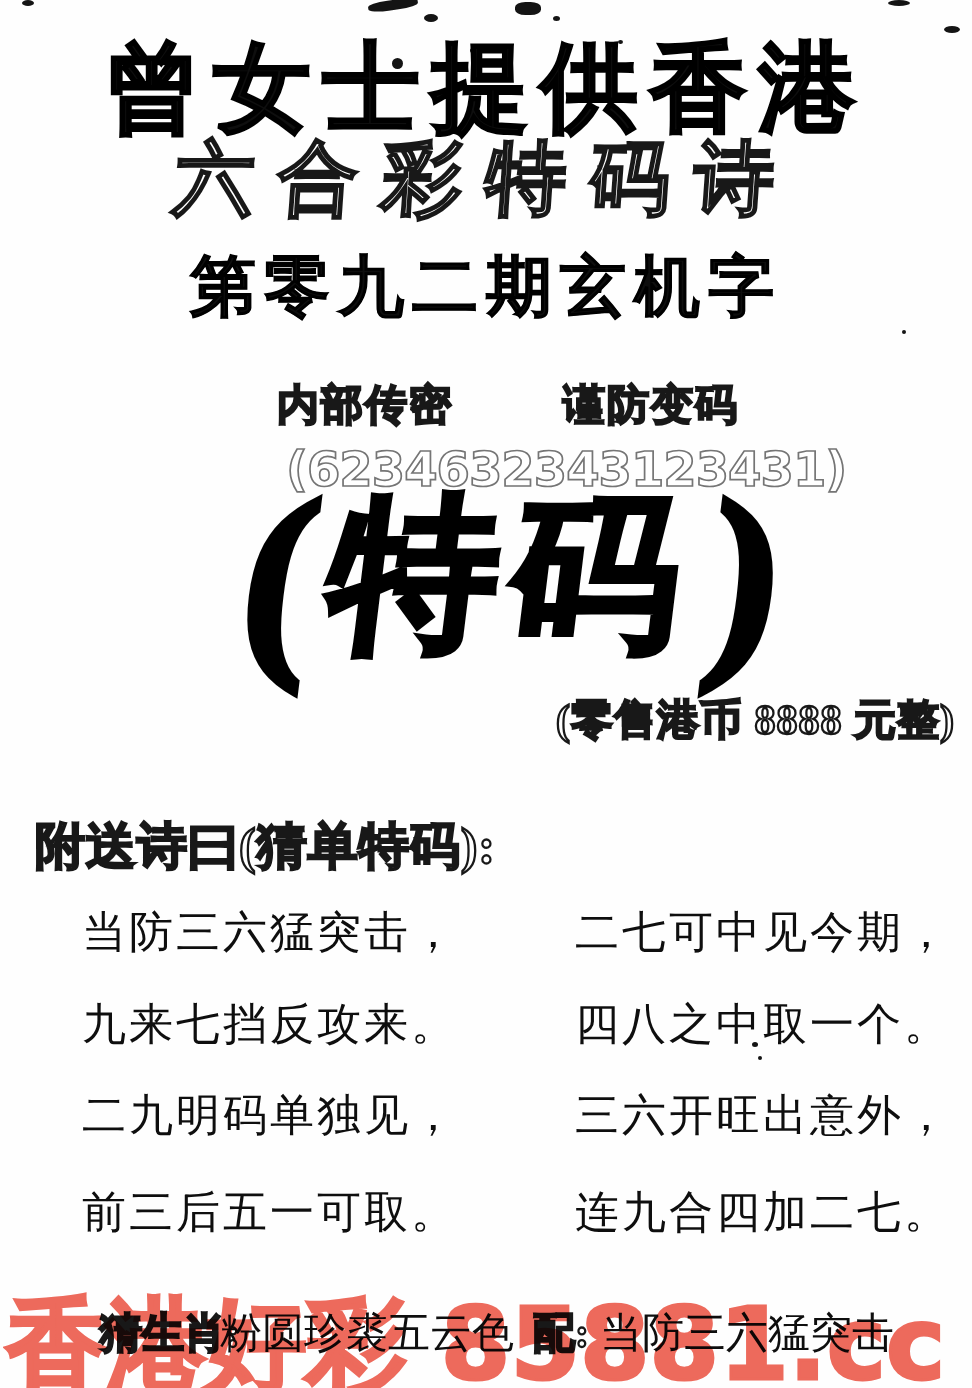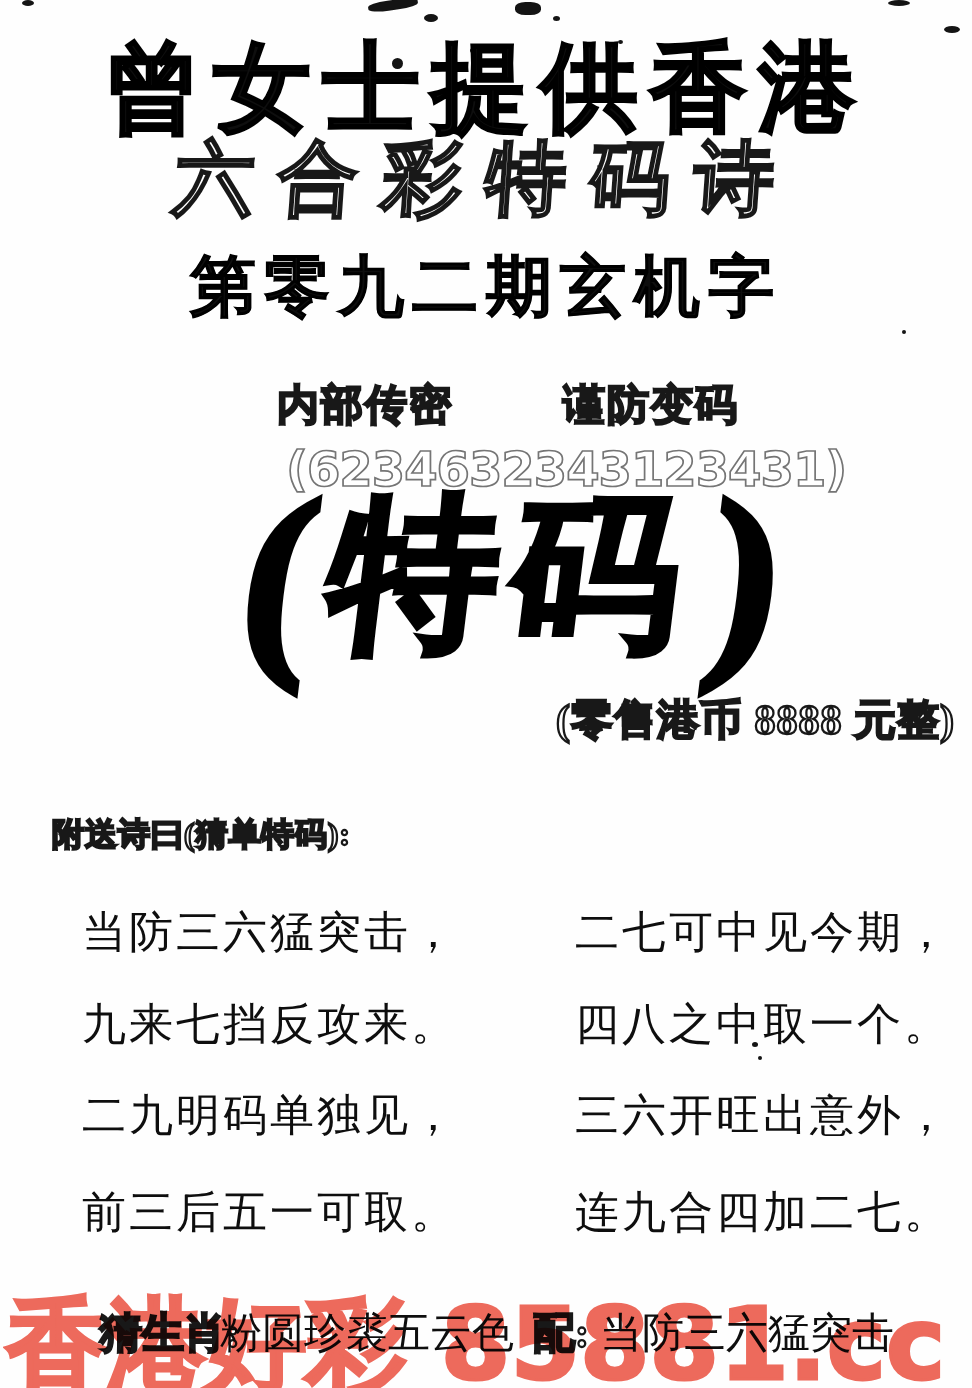--- a/index.html
+++ b/index.html
@@ -20,21 +20,21 @@
     left:286px;top:441px;font-family:"DejaVu Sans","Liberation Sans",sans-serif;
     font-weight:700;font-size:48px;letter-spacing:-1px;
   }
   .bigcode{
     left:245px;top:468px;display:flex;align-items:center;
     transform:skewX(-7deg);font-weight:900;color:#000;
   }
   .bigcode .paren{font-size:215px;line-height:1;-webkit-text-stroke:6px #000;}
   .bigcode .bigchars{font-size:168px;line-height:1.05;letter-spacing:14px;-webkit-text-stroke:5px #000;margin:0 14px;}
   .price{left:556px;top:692px;font-size:42px;font-weight:700;letter-spacing:1px;}
-  .poemhead{left:52px;top:813px;font-size:32px;font-weight:700;letter-spacing:1px;}
+  .poemhead{left:35px;top:813px;font-size:50px;font-weight:700;letter-spacing:1px;}
   .poem{font-size:44px;letter-spacing:3px;font-weight:500;}
   .colL{left:82px;}  .colR{left:575px;}
   .r1{top:903px;} .r2{top:995px;} .r3{top:1086px;} .r4{top:1183px;}
   .foot{top:1305px;font-size:42px;}
   .foot.hollow{font-weight:700;}
   .watermark{
     left:6px;top:1295px;font-size:100px;line-height:1;font-weight:900;
     font-family:"DejaVu Sans","Liberation Sans",sans-serif;
     letter-spacing:0;mix-blend-mode:multiply;z-index:5;
     -webkit-text-stroke:3px currentColor;

